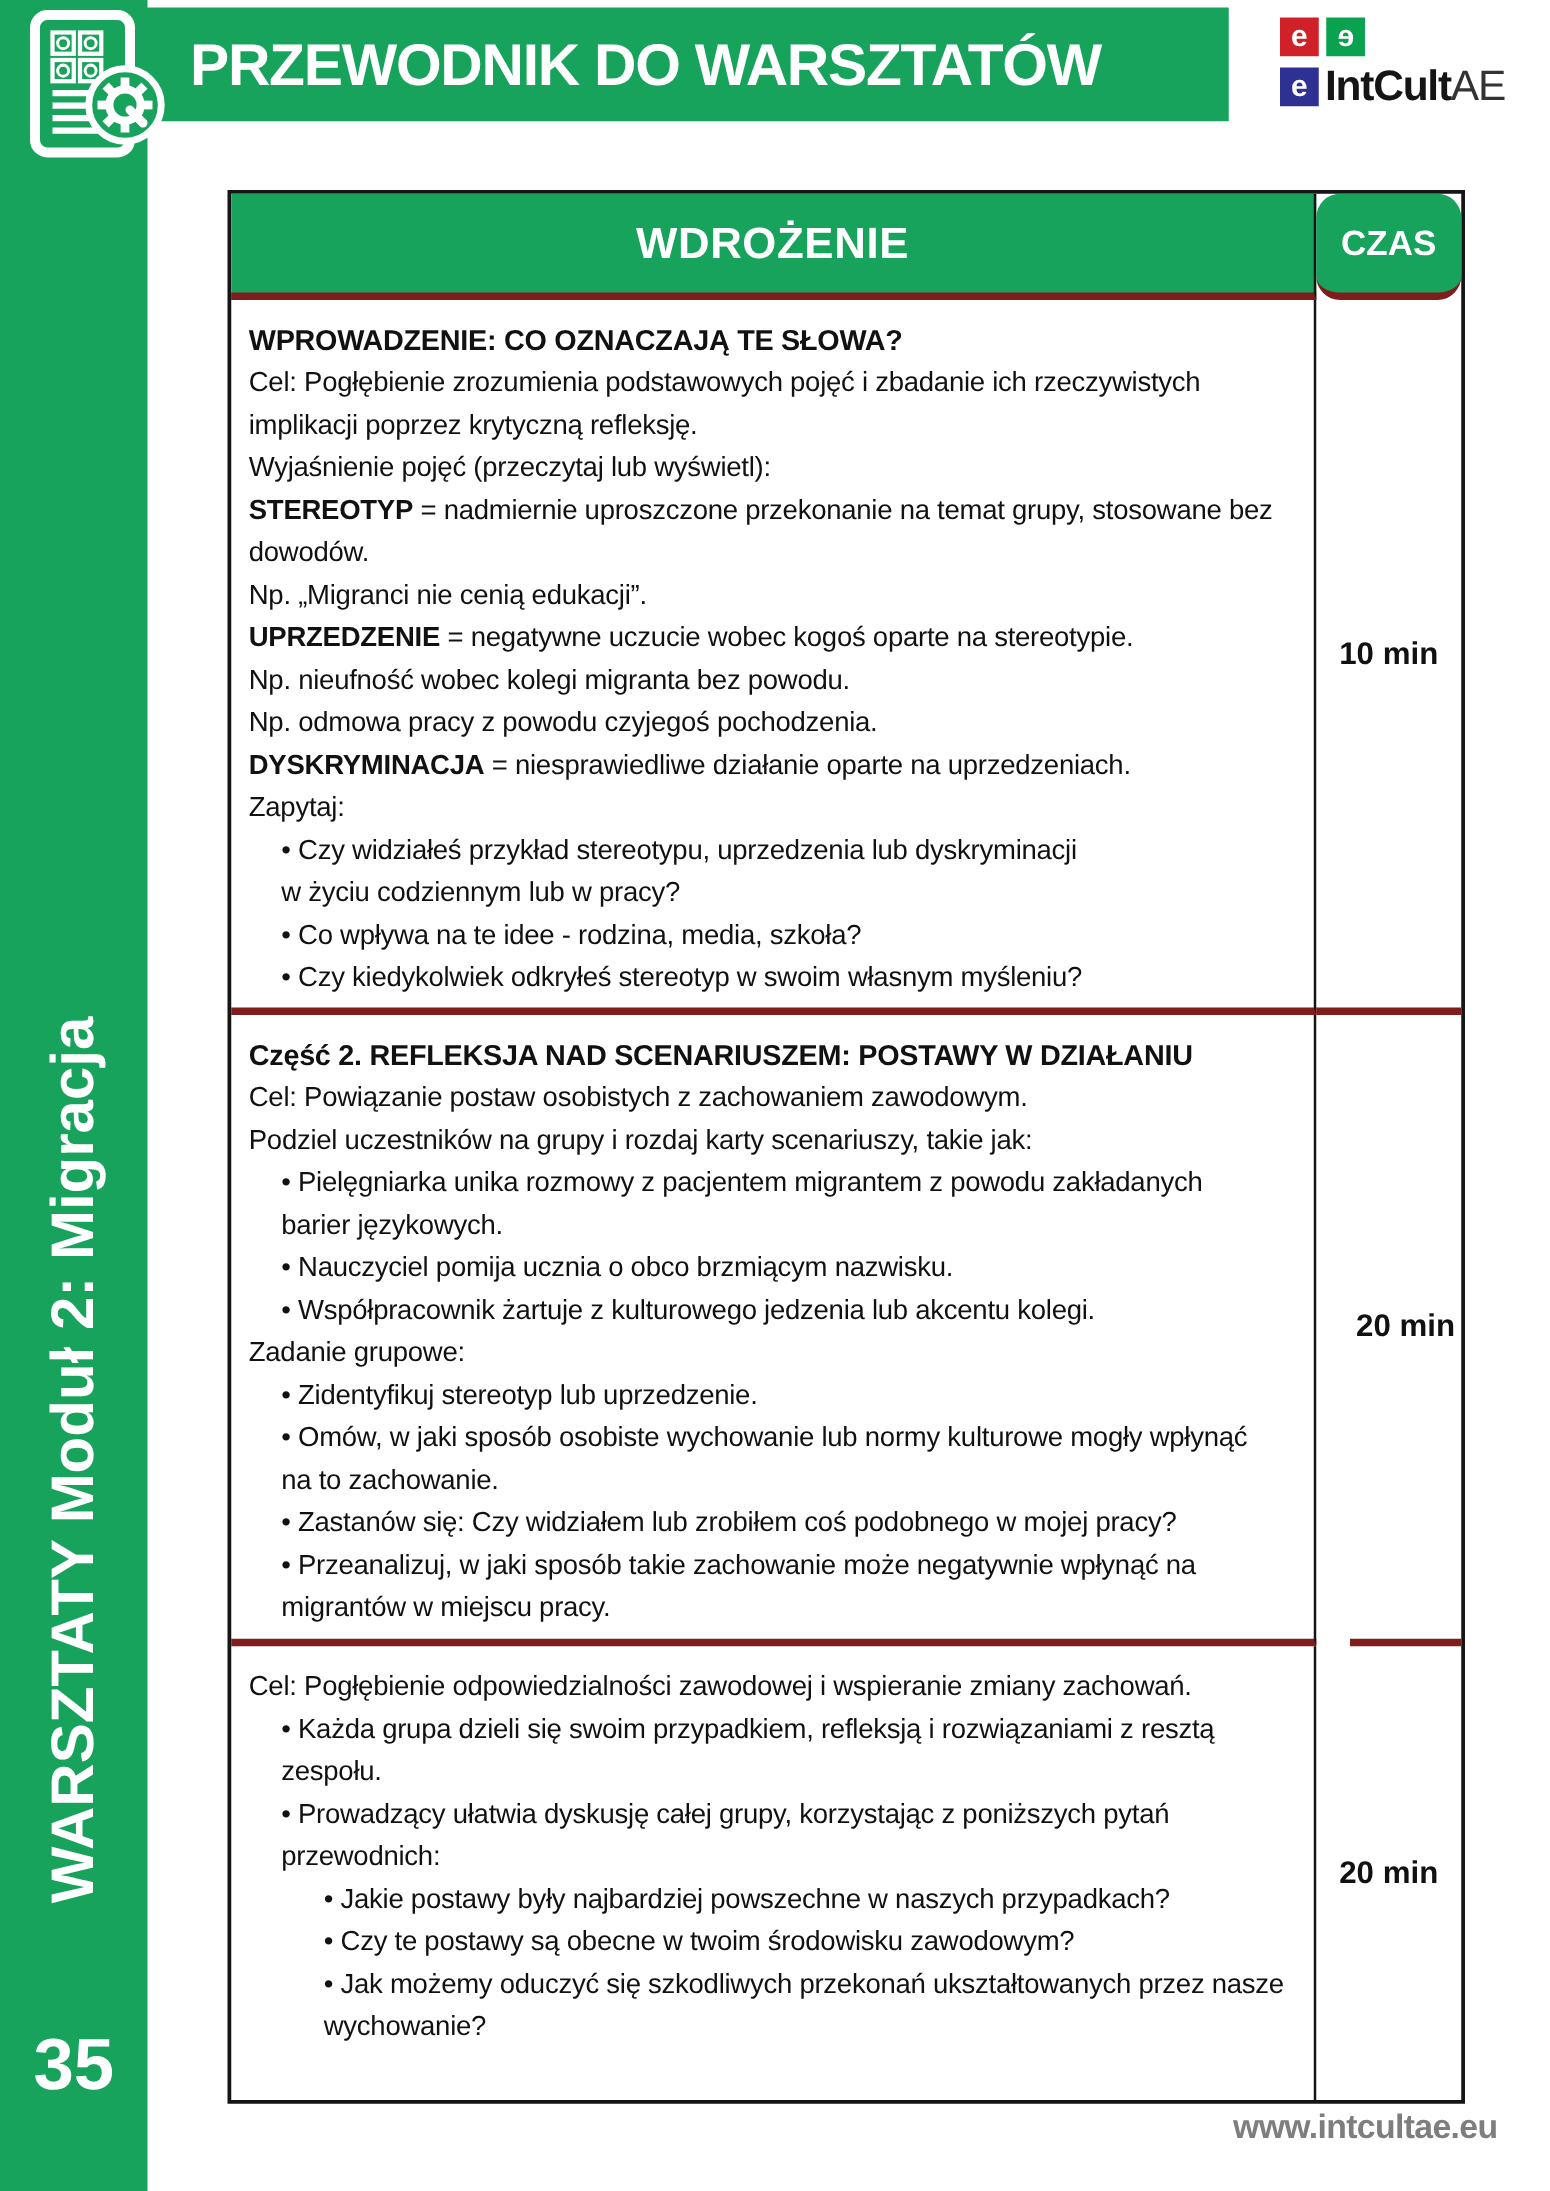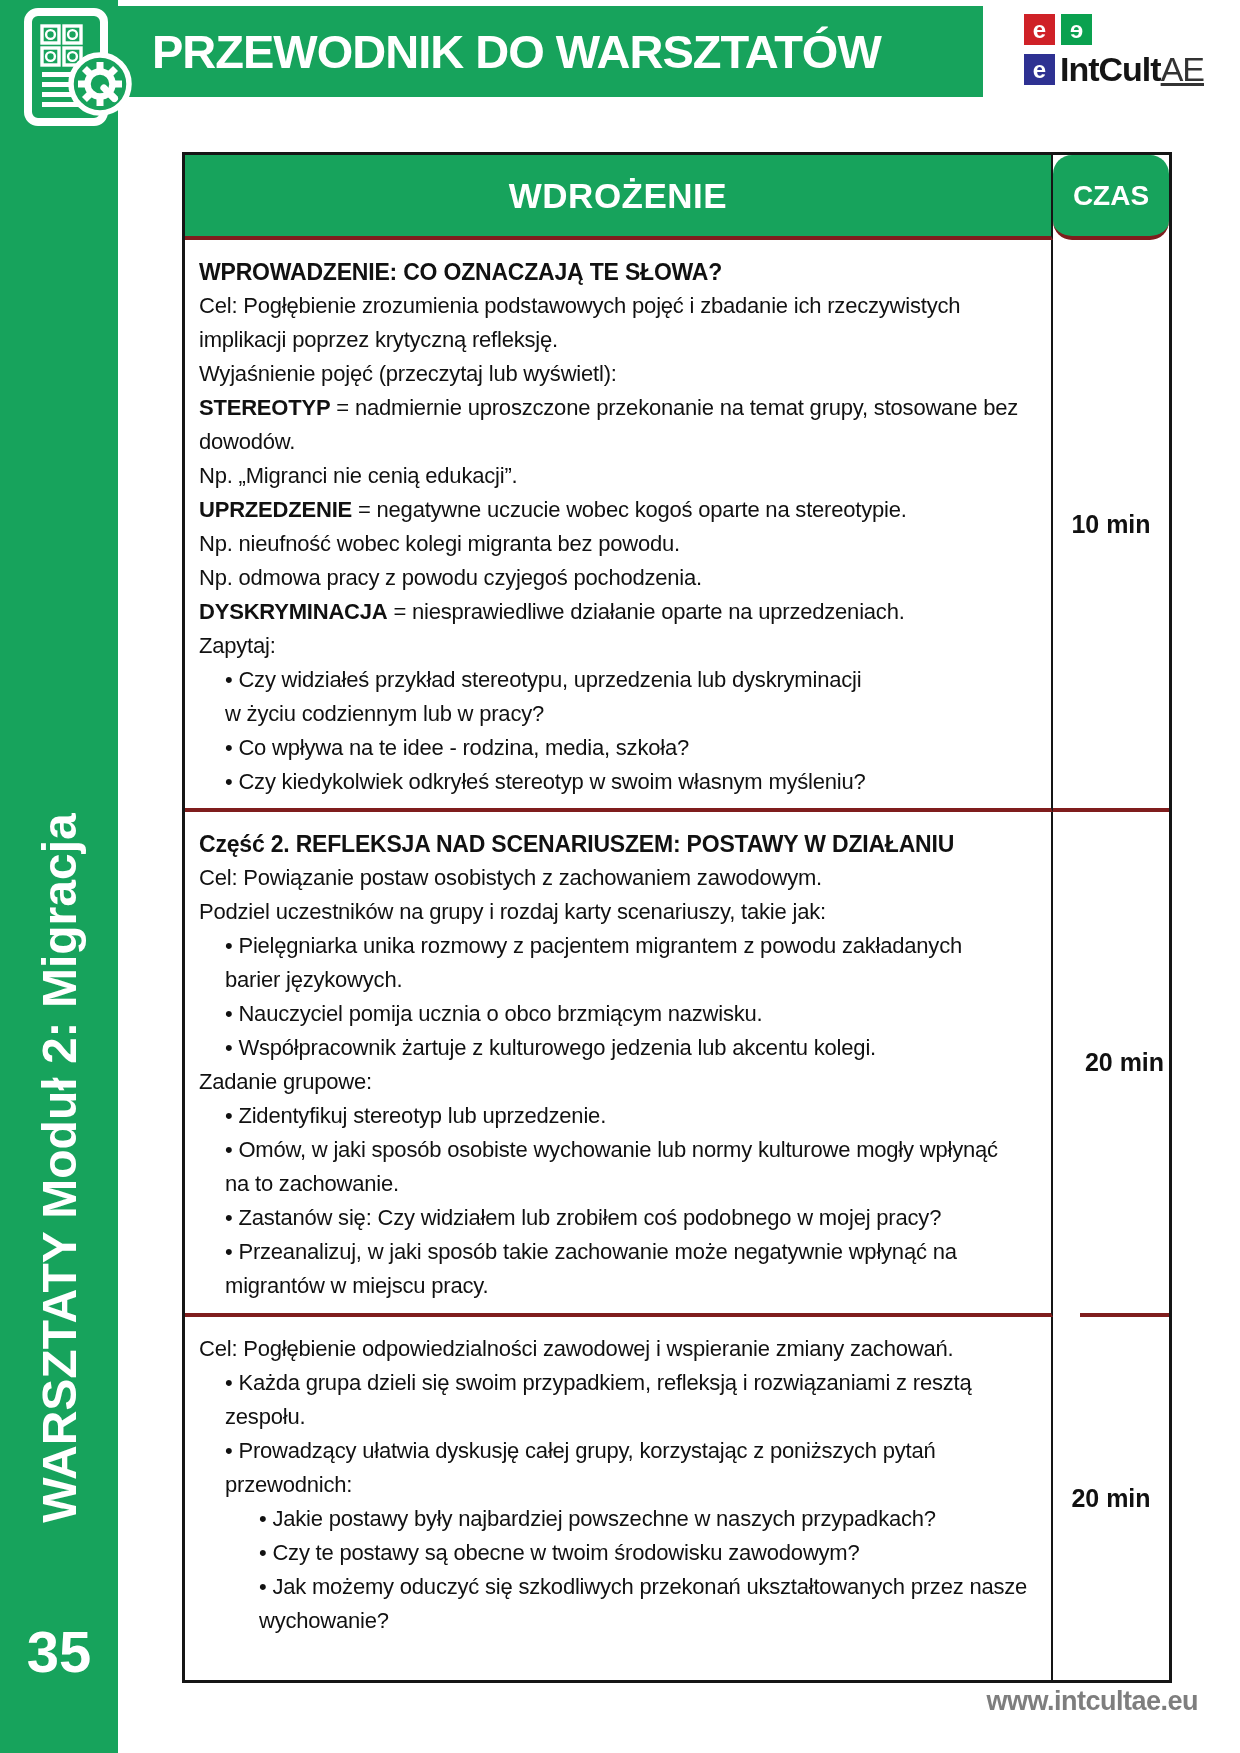--- a/index.html
+++ b/index.html
@@ -22,26 +22,26 @@
   .lrow{display:flex;align-items:center;margin-bottom:5px;}
   .lsq{width:31px;height:31px;display:flex;align-items:center;justify-content:center;
        color:#fff;font-weight:bold;font-size:24px;line-height:1;}
   .lsq + .lsq{margin-left:6px;}
   .sq-red{background:var(--logo-red);}
   .sq-green{background:var(--logo-green);}
   .sq-green .eglyph{display:inline-block;transform:scaleX(-1);}
   .sq-blue{background:var(--logo-blue);}
   .ltext{margin-left:5px;font-size:34px;letter-spacing:-1px;white-space:nowrap;color:#151515;}
   .ltext .b7{font-weight:bold;}
-  .ltext .b4{font-weight:normal;color:#333;text-decoration:underline;}
+  .ltext .b4{font-weight:normal;color:#333;}
   
   .wtable{position:absolute;left:182px;top:152px;width:990px;border:3px solid #151515;
           box-sizing:border-box;background:#fff;}
   .trow{display:grid;grid-template-columns:868px 1fr;box-sizing:border-box;}
-  .cell{box-sizing:border-box;border-right:2px solid #151515;border-bottom:4px solid #7f1d1d;}
+  .cell{box-sizing:border-box;border-right:2px solid #151515;border-bottom:6px solid #7f1d1d;}
   .cell:last-child{border-right:none;}
   .trow:last-child .cell{border-bottom:none;}
   .thead{height:85px;}
   .thead .cell{background:var(--green);color:#fff;display:flex;align-items:center;justify-content:center;
                font-weight:bold;}
   .thead .main-h{font-size:35px;letter-spacing:0.5px;}
   .thead .time-h{font-size:28px;border-radius:19px;}
   .r0{height:572px;} .r1{height:505px;gap:27px;} .r2{height:363px;}
   .main-cell{padding:15px 10px 0 14px;font-size:22px;letter-spacing:-0.2px;}
   .line{line-height:34px;white-space:nowrap;}

